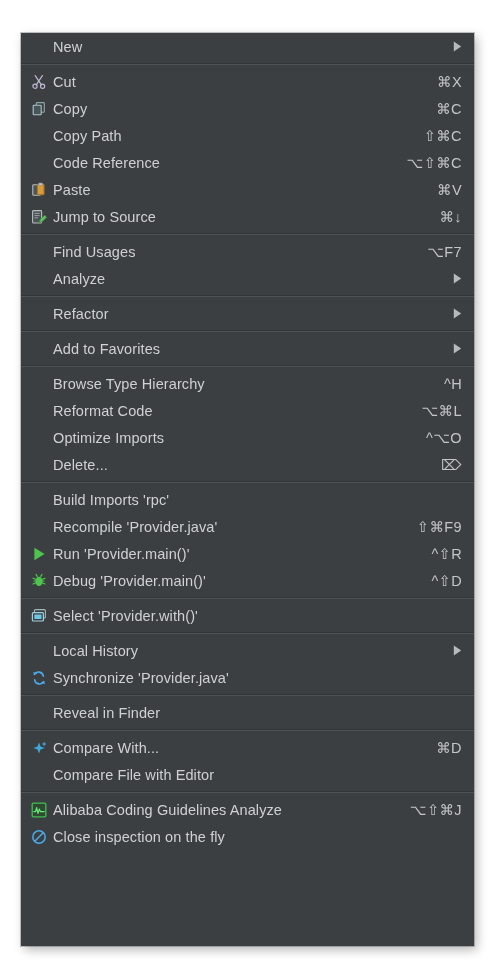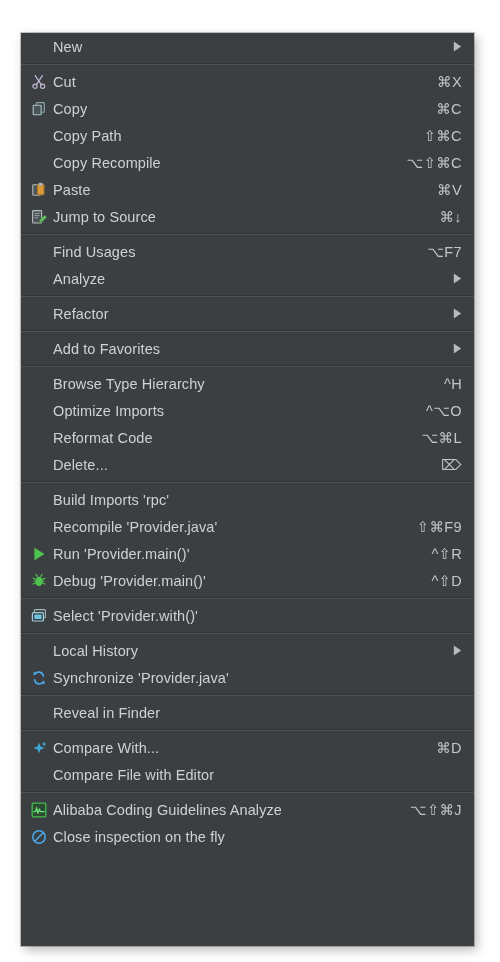--- a/index.html
+++ b/index.html
@@ -124,21 +124,21 @@
         <span class="label">Copy</span>
         <span class="shortcut">⌘C</span>
       </div>
       <div class="item">
         <span class="ico"></span>
         <span class="label">Copy Path</span>
         <span class="shortcut">⇧⌘C</span>
       </div>
       <div class="item">
         <span class="ico"></span>
-        <span class="label">Copy Recompile</span>
+        <span class="label">Code Reference</span>
         <span class="shortcut">⌥⇧⌘C</span>
       </div>
       <div class="item">
         <span class="ico">
           <svg width="16" height="16" viewBox="0 0 16 16">
             <rect x="1.8" y="2.8" width="7.6" height="10.4" rx="0.8" fill="#4a5356" stroke="#b9bcbe" stroke-width="1.1"></rect>
             <rect x="6.4" y="2.2" width="6.6" height="10.4" rx="0.8" fill="#d79b3c" stroke="#a9742a" stroke-width="1.1"></rect>
             <rect x="7.8" y="1.1" width="3.6" height="2.2" rx="0.5" fill="#cfd1d3" stroke="#8c8f91" stroke-width="0.8"></rect>
           </svg>
         </span>
@@ -200,27 +200,27 @@
     </div>
     <div class="sep"></div>
     <div class="group">
       <div class="item">
         <span class="ico"></span>
         <span class="label">Browse Type Hierarchy</span>
         <span class="shortcut">^H</span>
       </div>
       <div class="item">
         <span class="ico"></span>
+        <span class="label">Reformat Code</span>
+        <span class="shortcut">⌥⌘L</span>
+      </div>
+      <div class="item">
+        <span class="ico"></span>
         <span class="label">Optimize Imports</span>
         <span class="shortcut">^⌥O</span>
-      </div>
-      <div class="item">
-        <span class="ico"></span>
-        <span class="label">Reformat Code</span>
-        <span class="shortcut">⌥⌘L</span>
       </div>
       <div class="item">
         <span class="ico"></span>
         <span class="label">Delete...</span>
         <span class="shortcut">⌦</span>
       </div>
     </div>
     <div class="sep"></div>
     <div class="group">
       <div class="item">

